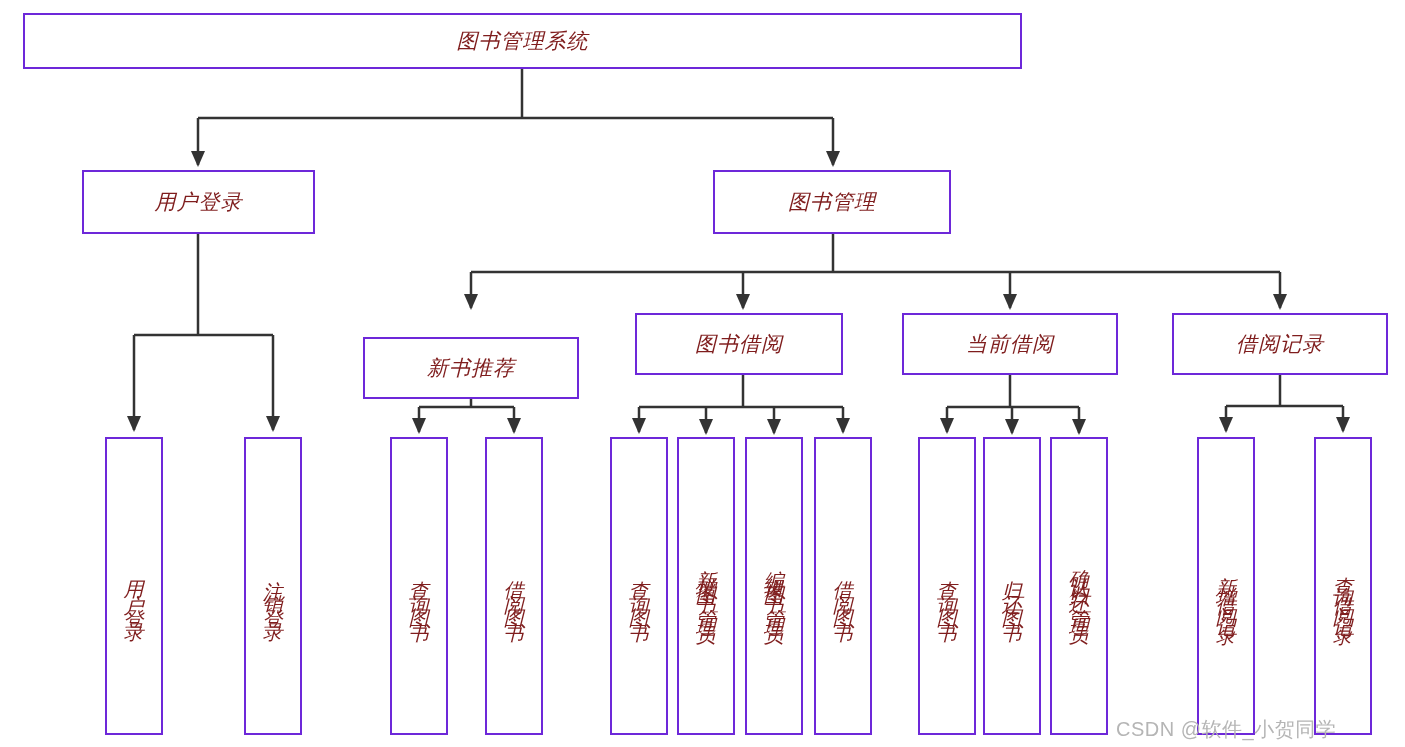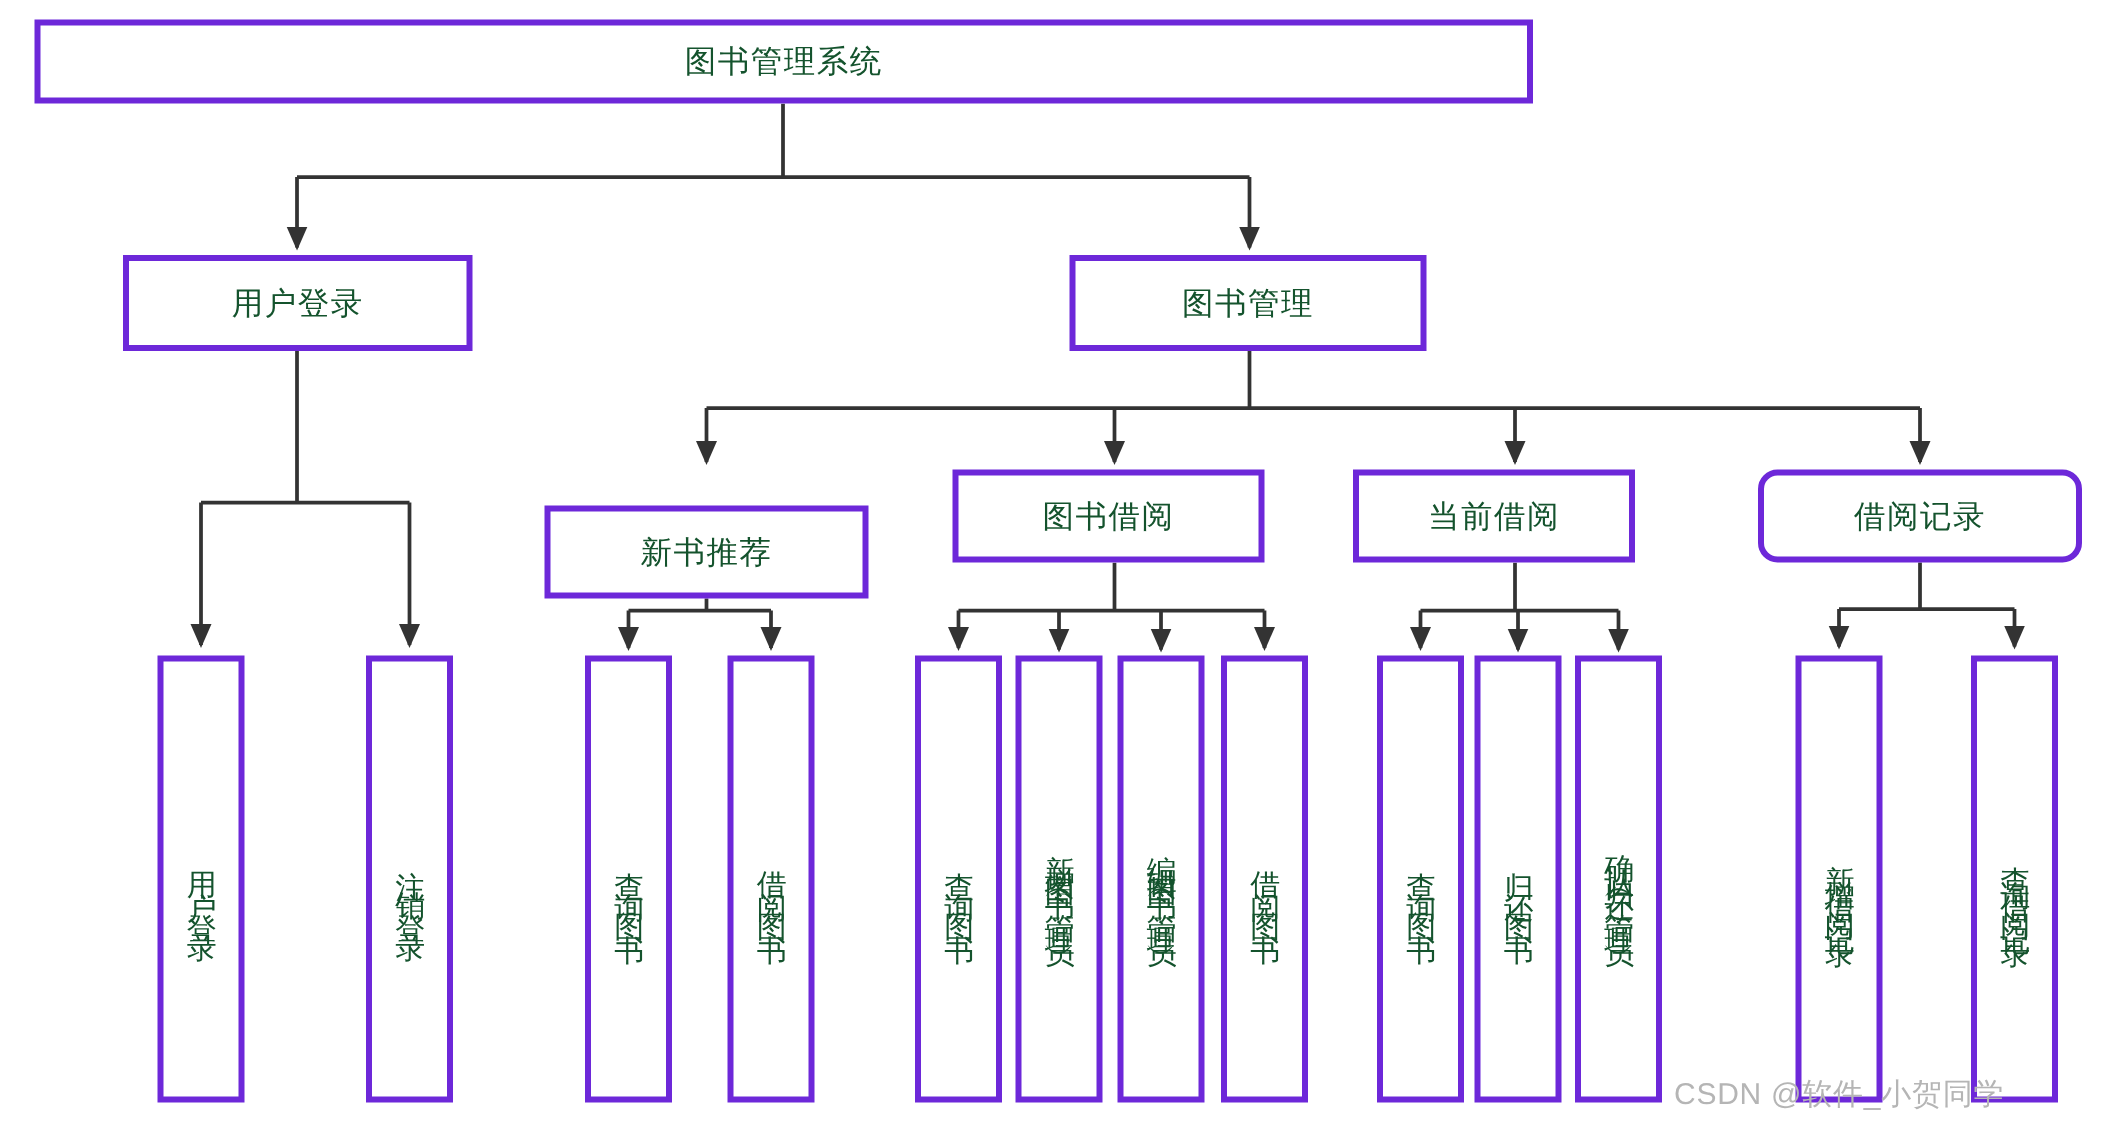--- a/index.html
+++ b/index.html
@@ -14,29 +14,30 @@
   }
   .connectors {
     position: absolute;
     left: 0; top: 0;
     width: 1405px; height: 747px;
     z-index: 1;
   }
   .node {
     position: absolute;
     box-sizing: border-box;
-    border: 4px solid #6d28d9;
+    border: 2px solid #6d28d9;
     background: #ffffff;
     display: flex;
     align-items: center;
     justify-content: center;
     z-index: 2;
     font-size: 21px;
     letter-spacing: 1px;
-    color: #14532d;
+    color: #7f1d1d;
+    font-style: italic;
   }
   .leaf span {
     writing-mode: vertical-rl;
     text-orientation: mixed;
     font-size: 20px;
     line-height: 1;
     white-space: nowrap;
   }
   .s4 span { letter-spacing: 14px; margin-bottom: -14px; }
   .s6 span { letter-spacing: 10px; margin-bottom: -10px; }
@@ -107,22 +108,22 @@
     </g>
   </svg>
 
   <div class="node" style="left:23px; top:13px; width:999px; height:56px;">图书管理系统</div>
 
   <div class="node" style="left:82px; top:170px; width:233px; height:64px;">用户登录</div>
   <div class="node" style="left:713px; top:170px; width:238px; height:64px;">图书管理</div>
 
   <div class="node" style="left:363px; top:313px; width:216px; height:62px;margin-top:24px;">新书推荐</div>
   <div class="node" style="left:635px; top:313px; width:208px; height:62px;">图书借阅</div>
-  <div class="node" style="left:902px; top:313px; width:188px; height:62px;">当前借阅</div>
-  <div class="node" style="left:1172px; top:313px; width:216px; height:62px;border-radius:13px;">借阅记录</div>
+  <div class="node" style="left:902px; top:313px; width:216px; height:62px;">当前借阅</div>
+  <div class="node" style="left:1172px; top:313px; width:216px; height:62px;">借阅记录</div>
 
   <div class="node leaf s4" style="left:105px; top:437px; width:58px; height:298px;">
     <span>用户登录</span>
   </div>
   <div class="node leaf s4" style="left:244px; top:437px; width:58px; height:298px;">
     <span>注销登录</span>
   </div>
 
   <div class="node leaf s4" style="left:390px; top:437px; width:58px; height:298px;">
     <span>查询图书</span>

